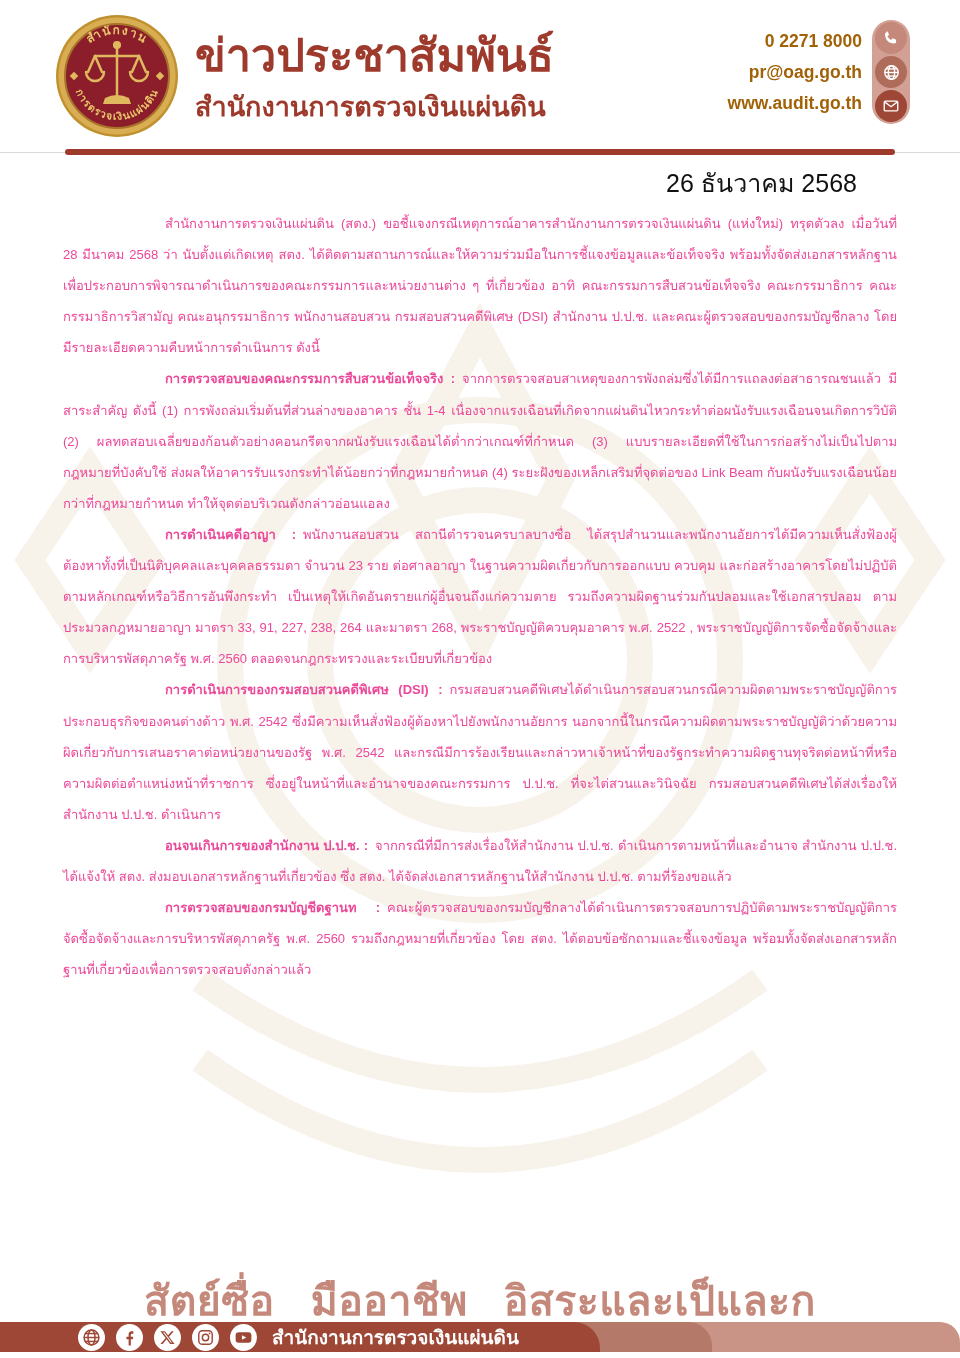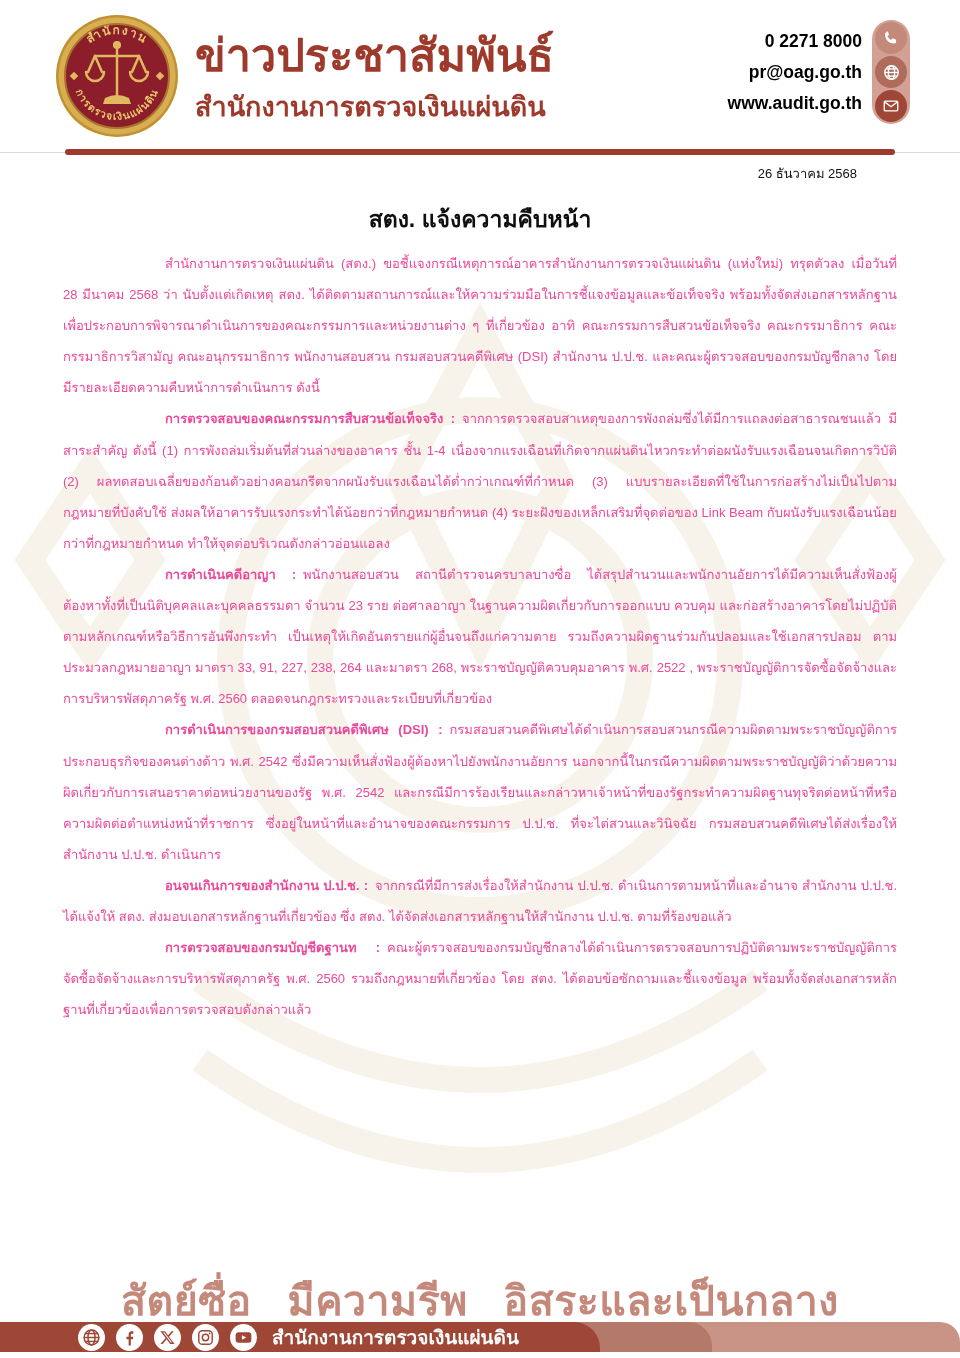--- a/index.html
+++ b/index.html
@@ -11,31 +11,31 @@
   
   .watermark{position:absolute;inset:0;pointer-events:none;opacity:.55;}
   
   .header{position:absolute;top:12px;left:55px;right:50px;height:136px;display:flex;align-items:flex-start;}
   .seal{width:124px;height:124px;flex:0 0 auto;margin-top:2px;}
   .brand{margin-left:16px;margin-top:20px;}
   .brand-title{font-size:45px;font-weight:bold;color:#9E3A2B;line-height:1.08;letter-spacing:0;}
   .brand-sub{font-size:27px;font-weight:bold;color:#9E3A2B;margin-top:4px;}
   .contact{position:absolute;right:0;top:8px;display:flex;align-items:center;}
   .contact-text{display:flex;flex-direction:column;align-items:flex-end;justify-content:center;margin-right:10px;}
-  .contact-text div{font-size:17.5px;font-weight:bold;color:#000000;line-height:31px;}
+  .contact-text div{font-size:17.5px;font-weight:bold;color:#a16207;line-height:31px;}
   .icon-pill{width:38px;height:104px;background:#D2A094;border-radius:19px;position:relative;}
   .icon-pill .ic{position:absolute;left:3px;width:32px;height:32px;border-radius:50%;
       display:flex;align-items:center;justify-content:center;}
   .ic-phone{top:2px;background:#C4897B;}
   .ic-globe{top:36px;background:#AF6C5B;}
   .ic-mail{top:70px;background:#9E4736;}
   
   .rule-thin{position:absolute;top:152px;left:0;width:100%;height:1px;background:#d9d9de;}
   .rule{position:absolute;top:149px;left:65px;right:65px;height:6px;background:#9E3A2B;border-radius:3px;}
-  .date{position:absolute;top:163px;right:103px;font-size:13px;color:#111;}
+  .date{position:absolute;top:163px;right:103px;font-size:25px;color:#111;}
   
   .content{position:absolute;top:199px;left:63px;width:834px;}
   .doc-title{font-size:23px;font-weight:bold;text-align:center;line-height:40px;color:#0f0f0f;}
   .doc-body{margin-top:9px;}
   .para{margin:0;font-size:13px;line-height:31.1px;text-align:justify;text-indent:102px;color:#ec4899;}
   .lead{font-weight:bold;}
   .lead:not(:empty){margin-right:7px;margin-top:44px;}
   
   .slogan{position:absolute;top:1268px;left:0;width:100%;text-align:center;
       font-size:41px;font-weight:bold;color:#C5897B;word-spacing:24px;letter-spacing:.5px;}
@@ -138,34 +138,33 @@
       </div>
     </div>
   </div>
 
   <div class="rule-thin"></div>
   <div class="rule"></div>
 
   <div class="date">26 ธันวาคม 2568</div>
 
   <div class="content">
-    <div class="doc-title">สตง. แจ้งความคืบหน้า</div>
 
     <div class="doc-body">
       <p class="para"><b class="lead"></b><span>สำนักงานการตรวจเงินแผ่นดิน (สตง.) ขอชี้แจงกรณีเหตุการณ์อาคารสำนักงานการตรวจเงินแผ่นดิน (แห่งใหม่) ทรุดตัวลง เมื่อวันที่ 28 มีนาคม 2568 ว่า นับตั้งแต่เกิดเหตุ สตง. ได้ติดตามสถานการณ์และให้ความร่วมมือในการชี้แจงข้อมูลและข้อเท็จจริง พร้อมทั้งจัดส่งเอกสารหลักฐานเพื่อประกอบการพิจารณาดำเนินการของคณะกรรมการและหน่วยงานต่าง ๆ ที่เกี่ยวข้อง อาทิ คณะกรรมการสืบสวนข้อเท็จจริง คณะกรรมาธิการ คณะกรรมาธิการวิสามัญ คณะอนุกรรมาธิการ พนักงานสอบสวน กรมสอบสวนคดีพิเศษ (DSI) สำนักงาน ป.ป.ช. และคณะผู้ตรวจสอบของกรมบัญชีกลาง โดยมีรายละเอียดความคืบหน้าการดำเนินการ ดังนี้</span></p>
       <p class="para"><b class="lead">การตรวจสอบของคณะกรรมการสืบสวนข้อเท็จจริง :</b><span>จากการตรวจสอบสาเหตุของการพังถล่มซึ่งได้มีการแถลงต่อสาธารณชนแล้ว มีสาระสำคัญ ดังนี้ (1) การพังถล่มเริ่มต้นที่ส่วนล่างของอาคาร ชั้น 1-4 เนื่องจากแรงเฉือนที่เกิดจากแผ่นดินไหวกระทำต่อผนังรับแรงเฉือนจนเกิดการวิบัติ (2) ผลทดสอบเฉลี่ยของก้อนตัวอย่างคอนกรีตจากผนังรับแรงเฉือนได้ต่ำกว่าเกณฑ์ที่กำหนด (3) แบบรายละเอียดที่ใช้ในการก่อสร้างไม่เป็นไปตามกฎหมายที่บังคับใช้ ส่งผลให้อาคารรับแรงกระทำได้น้อยกว่าที่กฎหมายกำหนด (4) ระยะฝังของเหล็กเสริมที่จุดต่อของ Link Beam กับผนังรับแรงเฉือนน้อยกว่าที่กฎหมายกำหนด ทำให้จุดต่อบริเวณดังกล่าวอ่อนแอลง</span></p>
       <p class="para"><b class="lead">การดำเนินคดีอาญา :</b><span>พนักงานสอบสวน สถานีตำรวจนครบาลบางซื่อ ได้สรุปสำนวนและพนักงานอัยการได้มีความเห็นสั่งฟ้องผู้ต้องหาทั้งที่เป็นนิติบุคคลและบุคคลธรรมดา จำนวน 23 ราย ต่อศาลอาญา ในฐานความผิดเกี่ยวกับการออกแบบ ควบคุม และก่อสร้างอาคารโดยไม่ปฏิบัติตามหลักเกณฑ์หรือวิธีการอันพึงกระทำ เป็นเหตุให้เกิดอันตรายแก่ผู้อื่นจนถึงแก่ความตาย รวมถึงความผิดฐานร่วมกันปลอมและใช้เอกสารปลอม ตามประมวลกฎหมายอาญา มาตรา 33, 91, 227, 238, 264 และมาตรา 268, พระราชบัญญัติควบคุมอาคาร พ.ศ. 2522 , พระราชบัญญัติการจัดซื้อจัดจ้างและการบริหารพัสดุภาครัฐ พ.ศ. 2560 ตลอดจนกฎกระทรวงและระเบียบที่เกี่ยวข้อง</span></p>
       <p class="para"><b class="lead">การดำเนินการของกรมสอบสวนคดีพิเศษ (DSI) :</b><span>กรมสอบสวนคดีพิเศษได้ดำเนินการสอบสวนกรณีความผิดตามพระราชบัญญัติการประกอบธุรกิจของคนต่างด้าว พ.ศ. 2542 ซึ่งมีความเห็นสั่งฟ้องผู้ต้องหาไปยังพนักงานอัยการ นอกจากนี้ในกรณีความผิดตามพระราชบัญญัติว่าด้วยความผิดเกี่ยวกับการเสนอราคาต่อหน่วยงานของรัฐ พ.ศ. 2542 และกรณีมีการร้องเรียนและกล่าวหาเจ้าหน้าที่ของรัฐกระทำความผิดฐานทุจริตต่อหน้าที่หรือความผิดต่อตำแหน่งหน้าที่ราชการ ซึ่งอยู่ในหน้าที่และอำนาจของคณะกรรมการ ป.ป.ช. ที่จะไต่สวนและวินิจฉัย กรมสอบสวนคดีพิเศษได้ส่งเรื่องให้สำนักงาน ป.ป.ช. ดำเนินการ</span></p>
       <p class="para"><b class="lead">อนจนเกินการของสำนักงาน ป.ป.ช.  :</b><span>จากกรณีที่มีการส่งเรื่องให้สำนักงาน ป.ป.ช. ดำเนินการตามหน้าที่และอำนาจ สำนักงาน ป.ป.ช. ได้แจ้งให้ สตง. ส่งมอบเอกสารหลักฐานที่เกี่ยวข้อง ซึ่ง สตง. ได้จัดส่งเอกสารหลักฐานให้สำนักงาน ป.ป.ช. ตามที่ร้องขอแล้ว</span></p>
       <p class="para"><b class="lead">การตรวจสอบของกรมบัญชีดฐานท :</b><span>คณะผู้ตรวจสอบของกรมบัญชีกลางได้ดำเนินการตรวจสอบการปฏิบัติตามพระราชบัญญัติการจัดซื้อจัดจ้างและการบริหารพัสดุภาครัฐ พ.ศ. 2560 รวมถึงกฎหมายที่เกี่ยวข้อง โดย สตง. ได้ตอบข้อซักถามและชี้แจงข้อมูล พร้อมทั้งจัดส่งเอกสารหลักฐานที่เกี่ยวข้องเพื่อการตรวจสอบดังกล่าวแล้ว</span></p>
 
     </div>
   </div>
 
-  <div class="slogan">สัตย์ซื่อ มืความรีพ อิสระและเป็นกลาง</div>
+  <div class="slogan">สัตย์ซื่อ มืออาชีพ อิสระและเป็และก</div>
 
   <div class="footer">
     <div class="bar bar-light"></div>
     <div class="bar bar-mid"></div>
     <div class="bar bar-dark">
       <span class="sicon">
         <svg width="21" height="21" viewBox="0 0 24 24" fill="none" stroke="#9E4736" stroke-width="1.7">
             <circle cx="12" cy="12" r="8.5"></circle>
             <ellipse cx="12" cy="12" rx="4" ry="8.5"></ellipse>
             <line x1="3.5" y1="12" x2="20.5" y2="12"></line>

